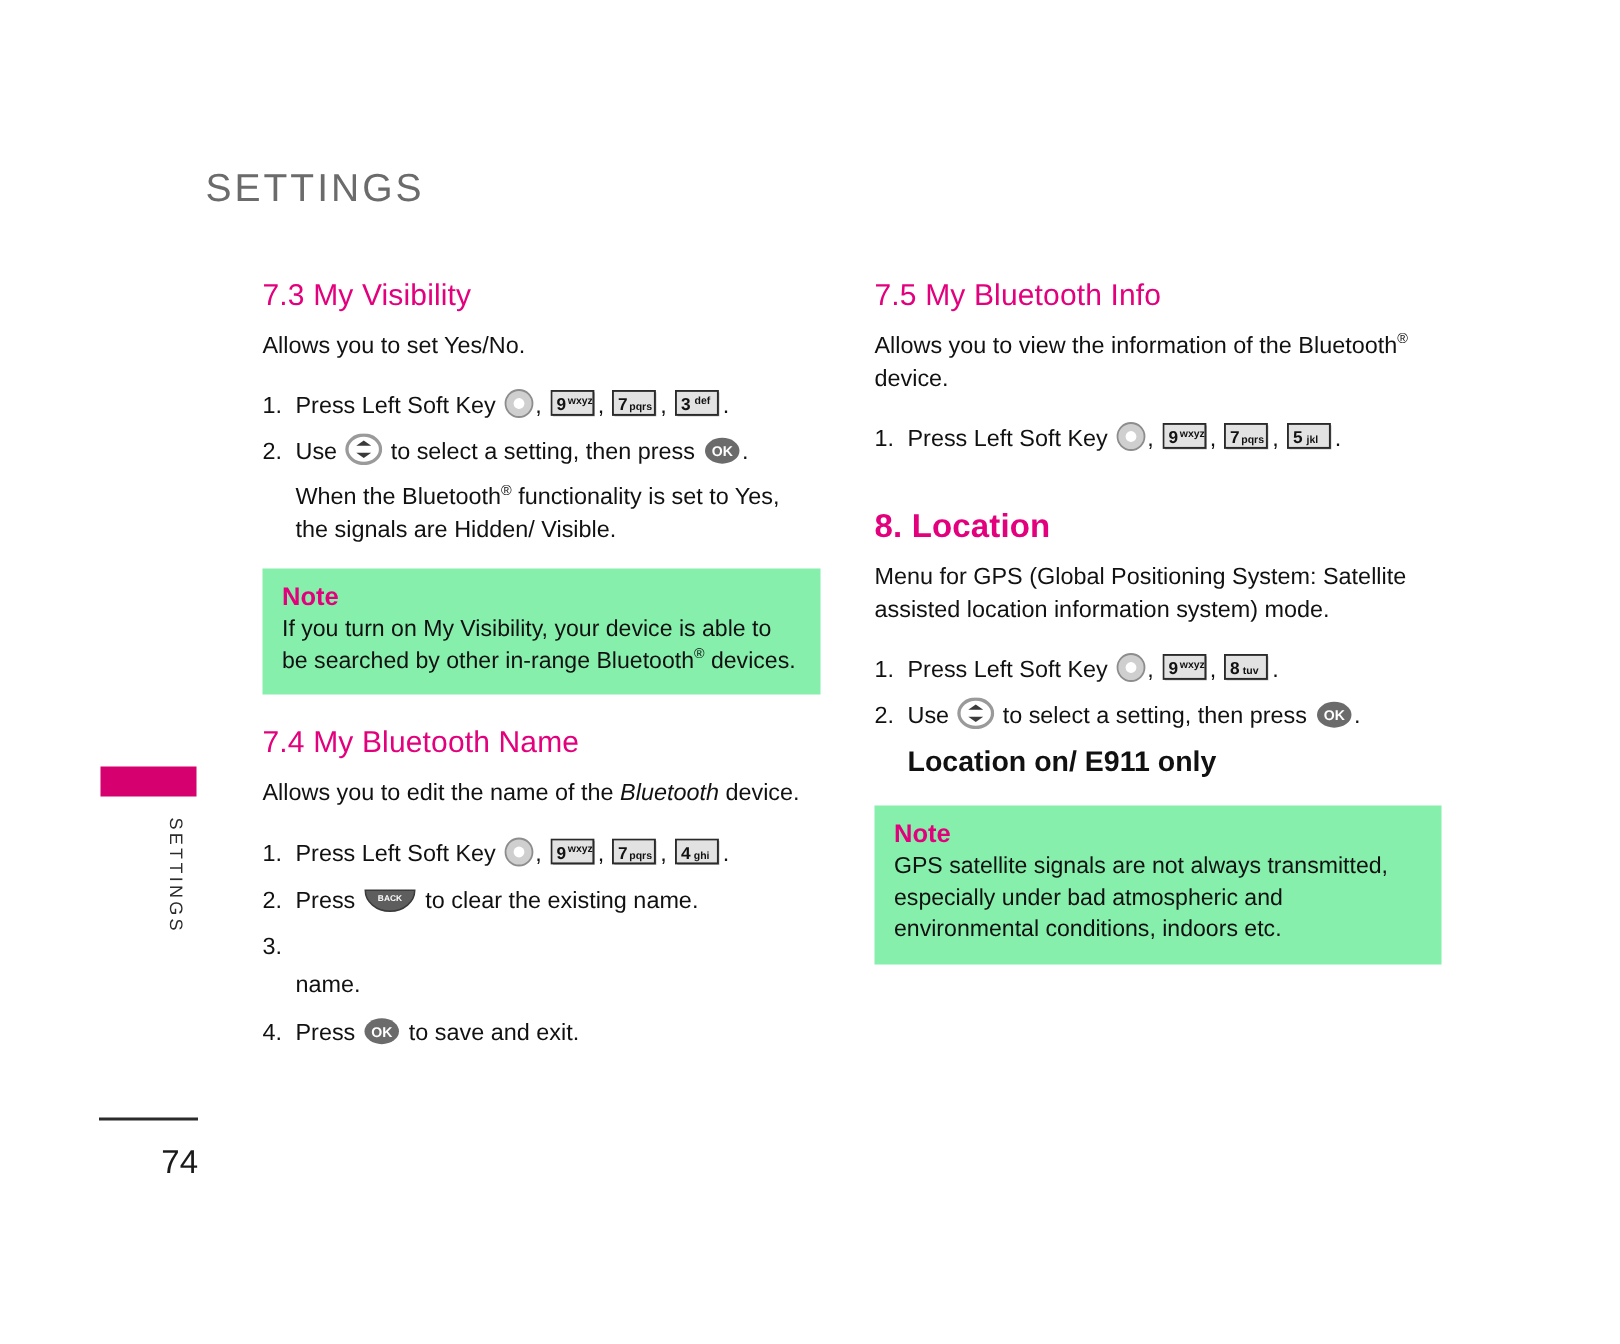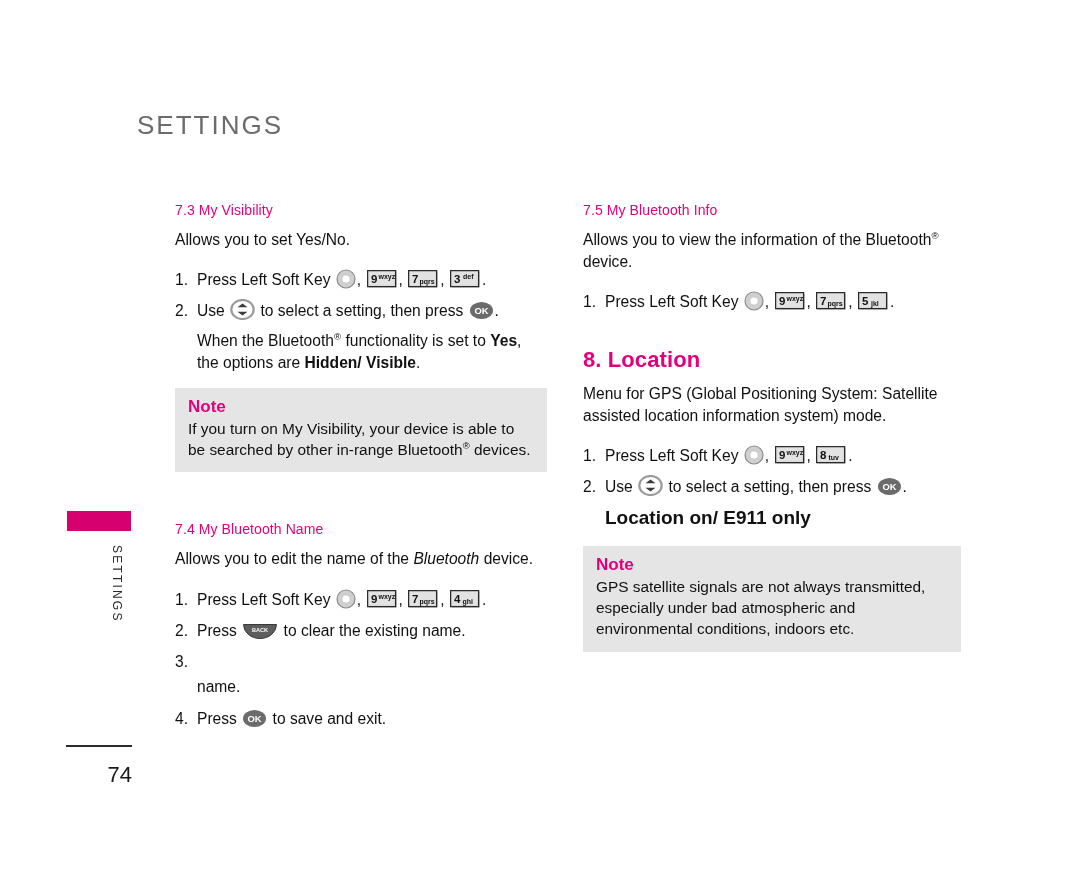--- a/index.html
+++ b/index.html
@@ -75,22 +75,22 @@
   .col {
     position: absolute;
     top: 186px;
     width: 372px;
   }
   .col-left  { left: 175px; }
   .col-right { left: 583px; width: 378px; }
 
   
   h2.sec {
-    margin: 16px 0 11px 0;
-    font-size: 14px;
+    margin: 0 0 11px 0;
+    font-size: 20px;
     font-weight: 400;
     color: #e3007d;
     letter-spacing: 0.1px;
   }
   h2.sec-major {
     margin: 0 0 10px 0;
     font-size: 22px;
     font-weight: 700;
     color: #e3007d;
     letter-spacing: 0.1px;
@@ -127,33 +127,33 @@
     margin: 4px 0 6px 22px;
     font-size: 19px;
     font-weight: 700;
     line-height: 1.4;
     color: #111;
   }
   .spacer-sm { height: 7px; }
   .spacer-md { height: 17px; }
   .spacer-lg { height: 26px; }
 
-  b, strong { font-weight: 700; }
+  b, strong { font-weight: 400; }
   i, em { font-style: italic; }
   .reg {
     font-size: 0.62em;
     vertical-align: super;
     line-height: 0;
   }
 
   
   .note {
-    background: #e5e5e5;
+    background: #86efac;
     padding: 9px 13px 12px 13px;
-    margin: 14px 0 16px 0;
+    margin: 14px 0 4px 0;
   }
   .note-title {
     color: #e3007d;
     font-weight: 700;
     font-size: 17px;
     margin-bottom: 1px;
   }
   .note-body {
     font-size: 15.4px;
     line-height: 1.38;
@@ -238,21 +238,21 @@
       <span class="icon">
         <svg width="25" height="19" viewBox="0 0 25 19">
           <ellipse cx="12.5" cy="9.5" rx="11.5" ry="8.6" fill="#6b6b6b"></ellipse>
           <text x="12.5" y="13.2" text-anchor="middle" font-family="Liberation Sans, sans-serif" font-size="9.4" font-weight="bold" fill="#ffffff">OK</text>
         </svg>
       </span><span>.</span>
     </div>
 
     <div class="sub">
       <span>When the Bluetooth</span><span class="reg">®</span><span> functionality is set to </span><b>Yes</b><span>,</span><br>
-      <span>the options are </span><b>Hidden</b><b>/ </b><b>Visible</b><span>.</span>
+      <span>the signals are </span><b>Hidden</b><b>/ </b><b>Visible</b><span>.</span>
     </div>
 
     <div class="note">
       <div class="note-title">Note</div>
       <div class="note-body">
         <span>If you turn on My Visibility, your device is able to</span><br>
         <span>be searched by other in-range Bluetooth</span><span class="reg">®</span><span> devices.</span>
       </div>
     </div>
 

